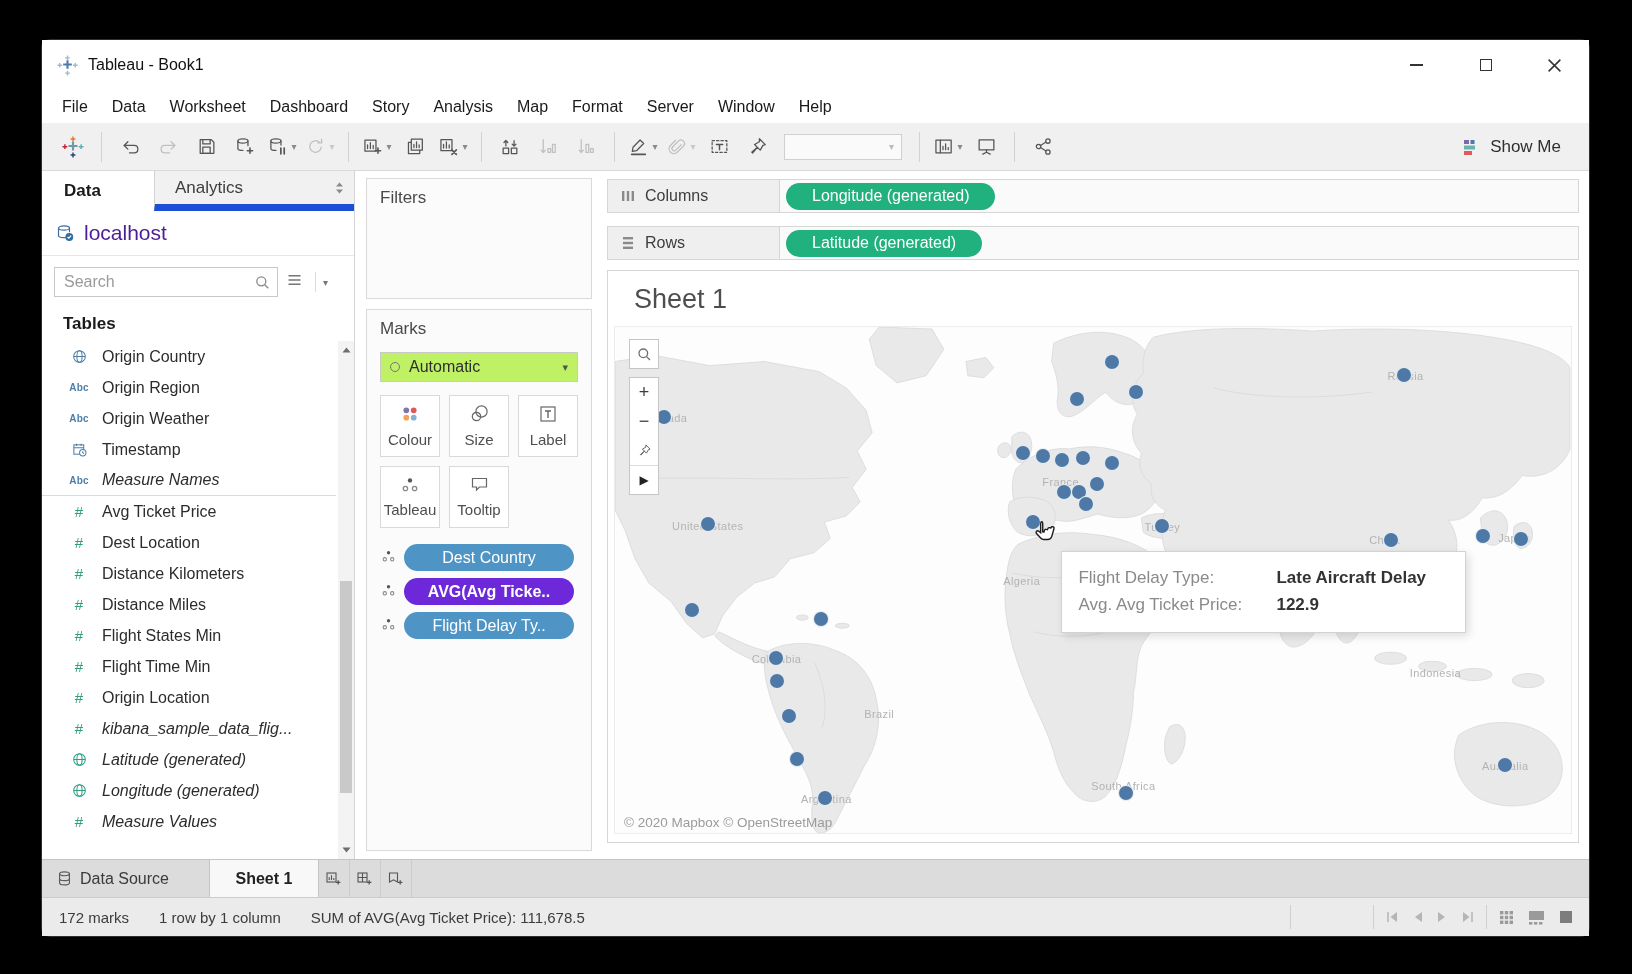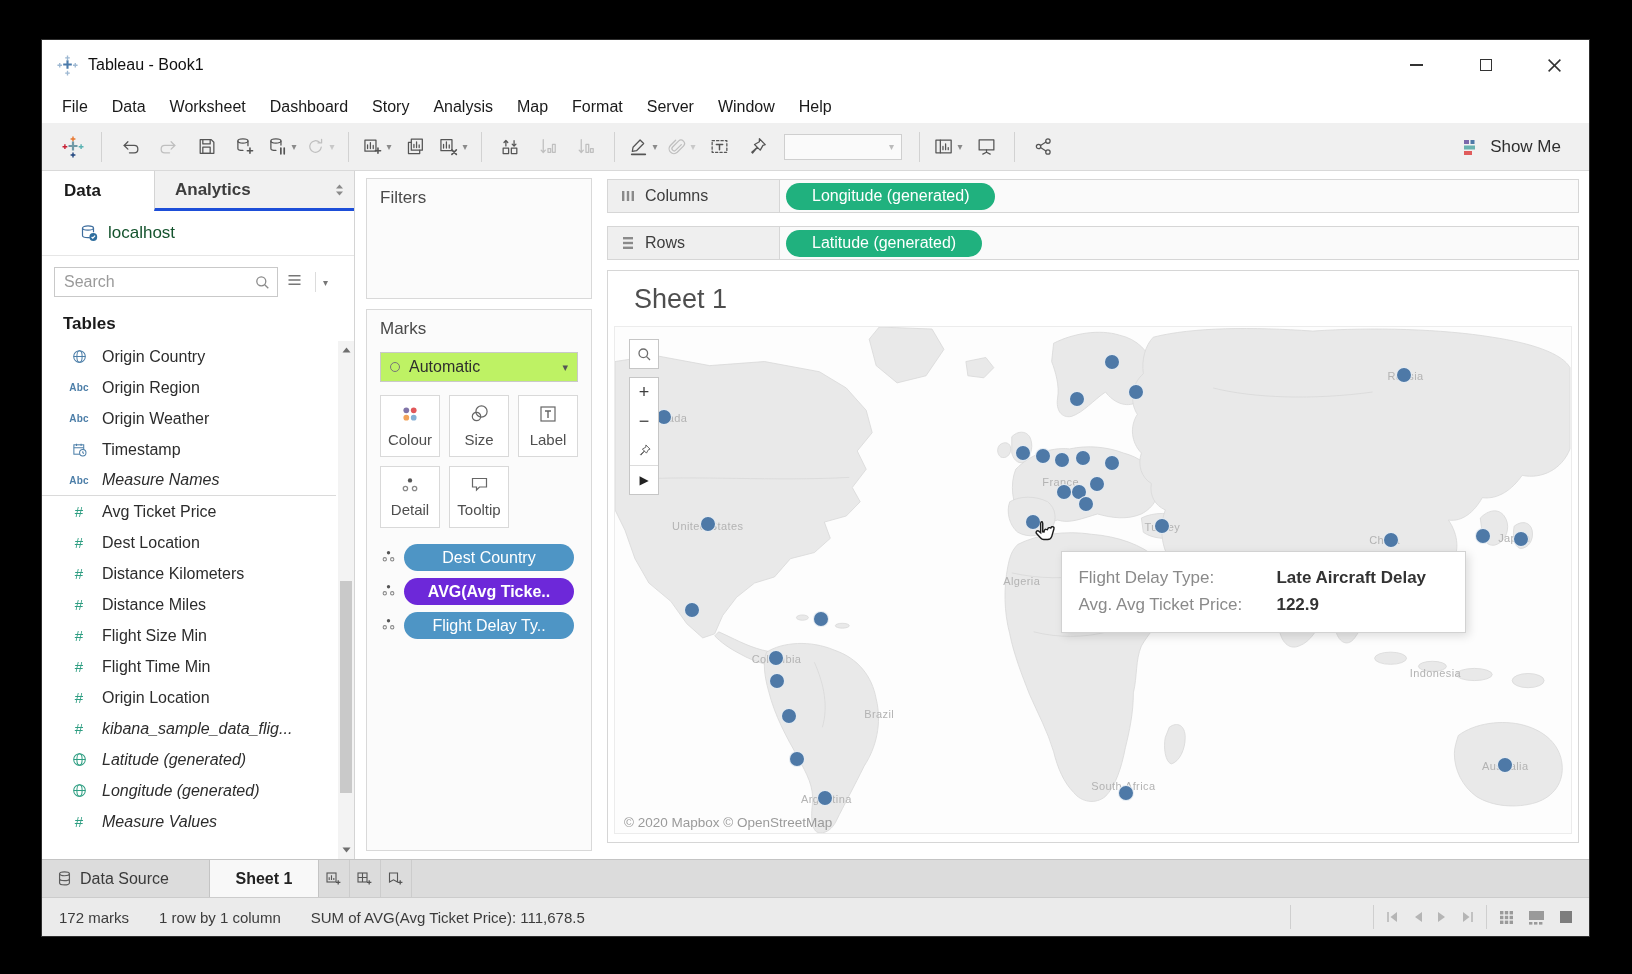--- a/index.html
+++ b/index.html
@@ -1,19 +1,19 @@
 <!DOCTYPE html>
 <html><head>
 <meta charset="utf-8">
 <style>
   * { box-sizing: border-box; margin: 0; padding: 0; }
   html,body { width:1632px; height:974px; }
   body { background:#000; position:relative; font-family:"Liberation Sans","DejaVu Sans",sans-serif; overflow:hidden; }
   #window { position:absolute; left:42px; top:40px; width:1547px; height:896px; background:#fff;
-            display:flex; flex-direction:column; box-shadow:0 0 0 1px #2e2e2e; }
+            display:flex; flex-direction:column; box-shadow:0 0 0 1px #2e2e2e;border-radius:8px; }
 
   
   .titlebar { height:50px; display:flex; align-items:center; padding-left:14px; background:#fff; flex:0 0 auto; }
   .app-icon { width:23px; height:23px; margin-right:9px; }
   .win-title { font-size:16px; color:#111; }
   .win-controls { margin-left:auto; display:flex; height:100%; }
   .win-btn { width:69px; height:100%; display:flex; align-items:center; justify-content:center; }
   .glyph-min { width:13px; height:2px; background:#333; }
   .glyph-max { width:12px; height:12px; border:1.5px solid #333; }
 
@@ -32,24 +32,24 @@
                  display:flex; align-items:center; justify-content:flex-end; padding-right:7px; color:#bbb; font-size:10px; }
   .show-me { margin-left:auto; display:flex; align-items:center; font-size:17px; color:#2f2f2f; gap:8px; padding-right:16px; }
 
   
   .main { flex:1; display:flex; min-height:0; }
 
   
   .data-panel { width:313px; border-right:1px solid #d4d4d4; display:flex; flex-direction:column; background:#fff; }
   .panel-tabs { height:40px; display:flex; flex:0 0 auto; }
   .tab-data { width:112px; display:flex; align-items:center; padding-left:22px; font-weight:bold; font-size:17px; color:#1a1a1a; background:#fff; }
-  .tab-analytics { flex:1; background:#f1f1f1; border-bottom:3px solid #1d4ed8; border-left:1px solid #d4d4d4;
-                   display:flex; align-items:center; padding:0 10px 0 20px; font-size:17px; color:#3d3d3d;font-weight:bold; }
+  .tab-analytics { flex:1; background:#f1f1f1; border-bottom:7px solid #1d4ed8; border-left:1px solid #d4d4d4;
+                   display:flex; align-items:center; padding:0 10px 0 20px; font-size:17px; color:#3d3d3d; }
   .pane-sort { margin-left:auto; display:flex; flex-direction:column; gap:1px; align-items:center; }
-  .connection-row { height:45px; display:flex; align-items:center; padding-left:38px; gap:10px; font-size:17px; color:#14532d;
+  .connection-row { height:45px; display:flex; align-items:center; padding-left:14px; gap:10px; font-size:21px; color:#4c1d95;
                     border-bottom:1px solid #e6e6e6; flex:0 0 auto; }
   .search-row { padding:11px 10px 4px 12px; display:flex; align-items:center; flex:0 0 auto; }
   .search-box { width:224px; height:30px; border:1px solid #c9c9c9; display:flex; align-items:center; padding:0 7px 0 9px; background:#fff; }
   .search-input { border:none; outline:none; flex:1; font-size:16px; font-family:inherit; color:#333; min-width:0; }
   .search-input::placeholder { color:#9a9a9a; }
   .sr-grid { margin:0 6px 0 9px; }
   .sr-div { width:1px; height:20px; background:#dcdcdc; margin-left:7px; }
   .sr-caret { font-size:10px; color:#777; margin-left:7px; }
   .tables-header { padding:13px 0 7px 21px; font-size:17px; font-weight:bold; color:#1a1a1a; flex:0 0 auto; }
   .field-list { flex:1; position:relative; overflow:hidden; }
@@ -431,21 +431,21 @@
             <div class="field-row">
               <span class="field-icon measure">
                 <span class="hash-glyph">#</span>
               </span>
               <span>Distance Miles</span>
             </div>
             <div class="field-row">
               <span class="field-icon measure">
                 <span class="hash-glyph">#</span>
               </span>
-              <span>Flight Size Min</span>
+              <span>Flight States Min</span>
             </div>
             <div class="field-row">
               <span class="field-icon measure">
                 <span class="hash-glyph">#</span>
               </span>
               <span>Flight Time Min</span>
             </div>
             <div class="field-row">
               <span class="field-icon measure">
                 <span class="hash-glyph">#</span>
@@ -535,21 +535,21 @@
                   <path d="M6 6h6M9 6v7" stroke-width="1.4"></path>
                 </svg></span>
               <span>Label</span>
             </div>
             <div class="mark-btn">
               <span><svg width="16" height="16" viewBox="0 0 14 14">
                   <circle cx="7" cy="3" r="1.9" fill="#555"></circle>
                   <circle cx="3" cy="10" r="1.9" fill="none" stroke="#888" stroke-width="1.1"></circle>
                   <circle cx="11" cy="10" r="1.9" fill="none" stroke="#888" stroke-width="1.1"></circle>
                 </svg></span>
-              <span>Detail</span>
+              <span>Tableau</span>
             </div>
             <div class="mark-btn">
               <span><svg width="19" height="17" viewBox="0 0 19 17" fill="none" stroke="#666" stroke-width="1.2">
                   <path d="M2.5 2.5h14v8.5H9.5L6.5 14v-3H2.5z"></path>
                 </svg></span>
               <span>Tooltip</span>
             </div>
           </div>
         <div class="marks-pills" id="marks-pills">
             <div class="pill-row">

